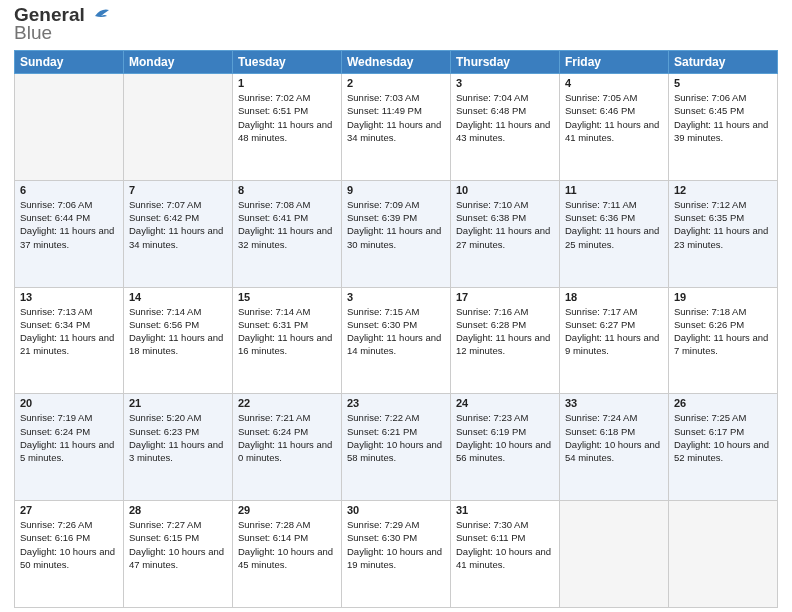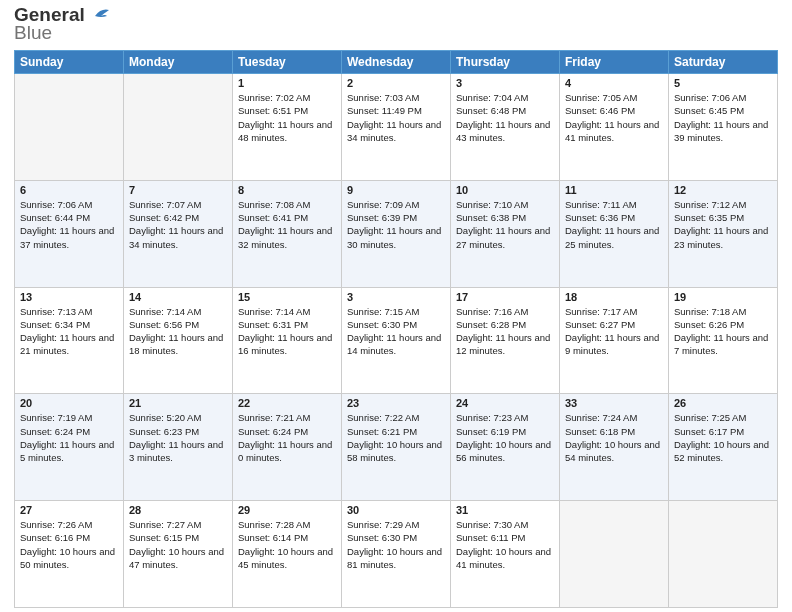--- a/index.html
+++ b/index.html
@@ -240,21 +240,21 @@
           <td>
             <span class="day-num">28</span>
             <div class="day-info"><span>Sunrise: 7:27 AM</span><br><span>Sunset: 6:15 PM</span><br><span>Daylight: 10 hours and 47 minutes.</span></div>
           </td>
           <td>
             <span class="day-num">29</span>
             <div class="day-info"><span>Sunrise: 7:28 AM</span><br><span>Sunset: 6:14 PM</span><br><span>Daylight: 10 hours and 45 minutes.</span></div>
           </td>
           <td>
             <span class="day-num">30</span>
-            <div class="day-info"><span>Sunrise: 7:29 AM</span><br><span>Sunset: 6:30 PM</span><br><span>Daylight: 10 hours and 81 minutes.</span></div>
+            <div class="day-info"><span>Sunrise: 7:29 AM</span><br><span>Sunset: 6:30 PM</span><br><span>Daylight: 10 hours and 19 minutes.</span></div>
           </td>
           <td>
             <span class="day-num">31</span>
             <div class="day-info"><span>Sunrise: 7:30 AM</span><br><span>Sunset: 6:11 PM</span><br><span>Daylight: 10 hours and 41 minutes.</span></div>
           </td>
           <td class="empty"></td>
           <td class="empty"></td>
         </tr>
       </tbody>
   </table>

